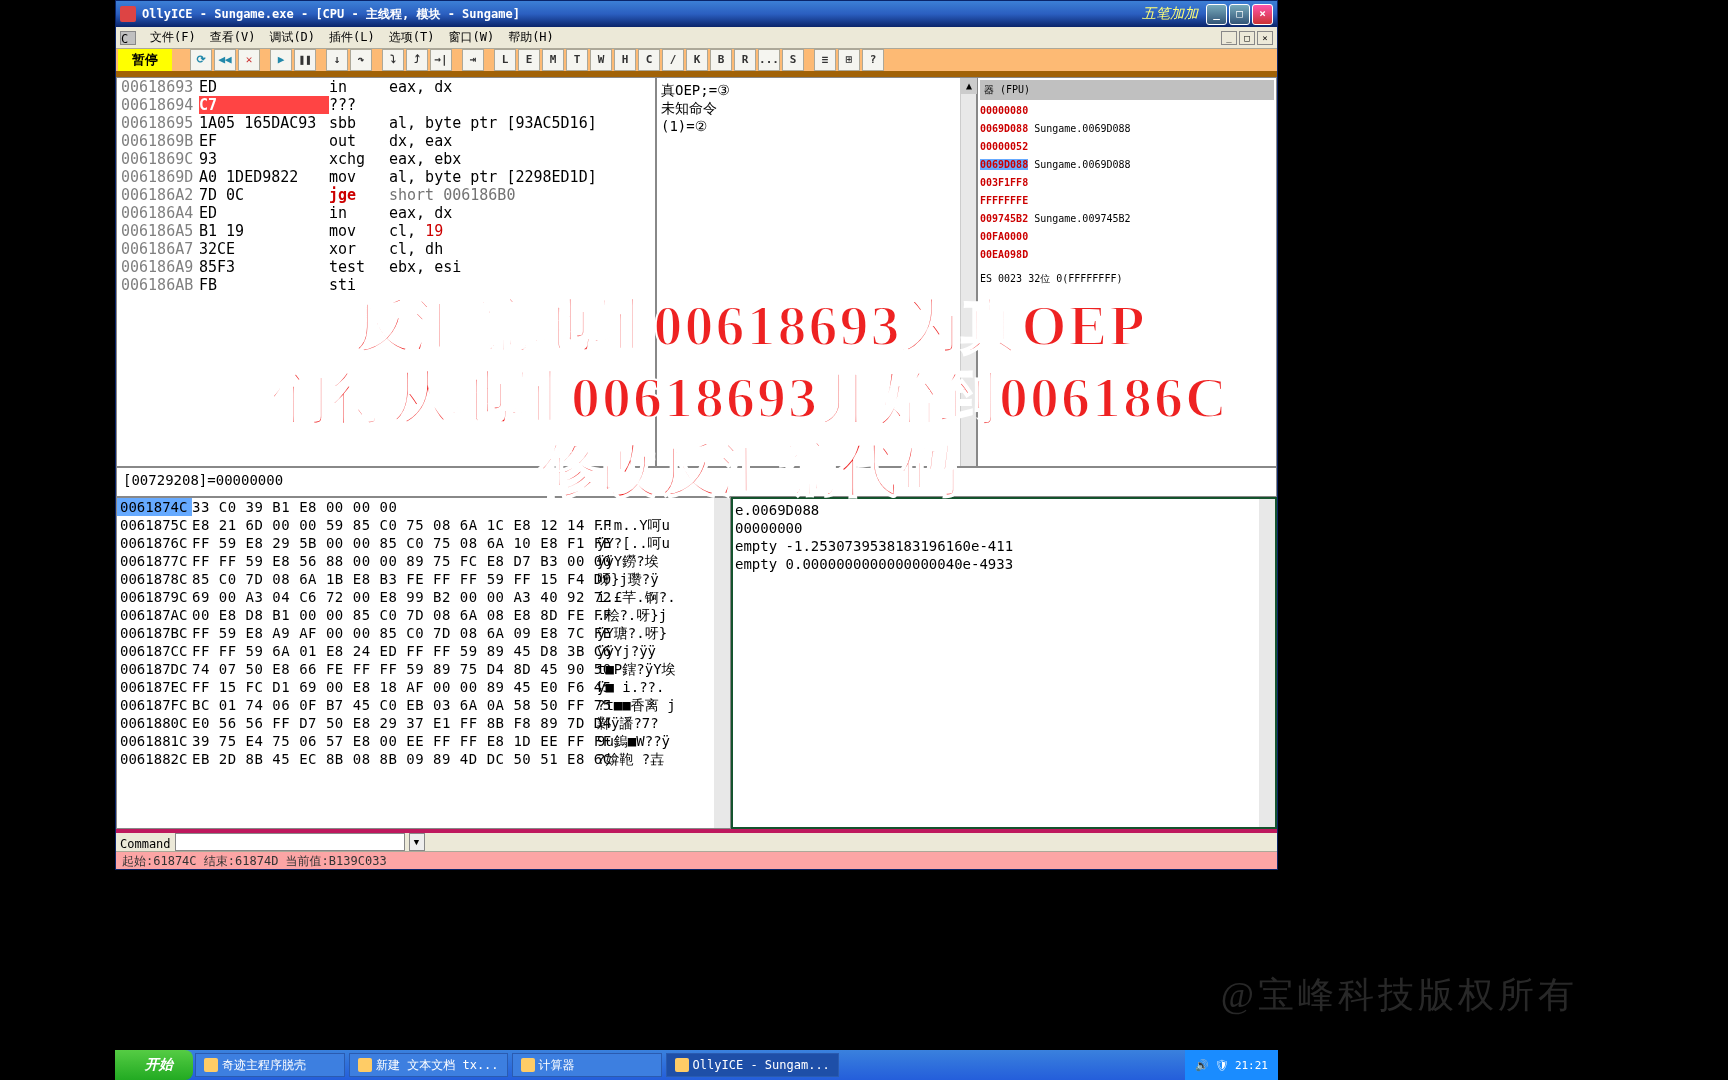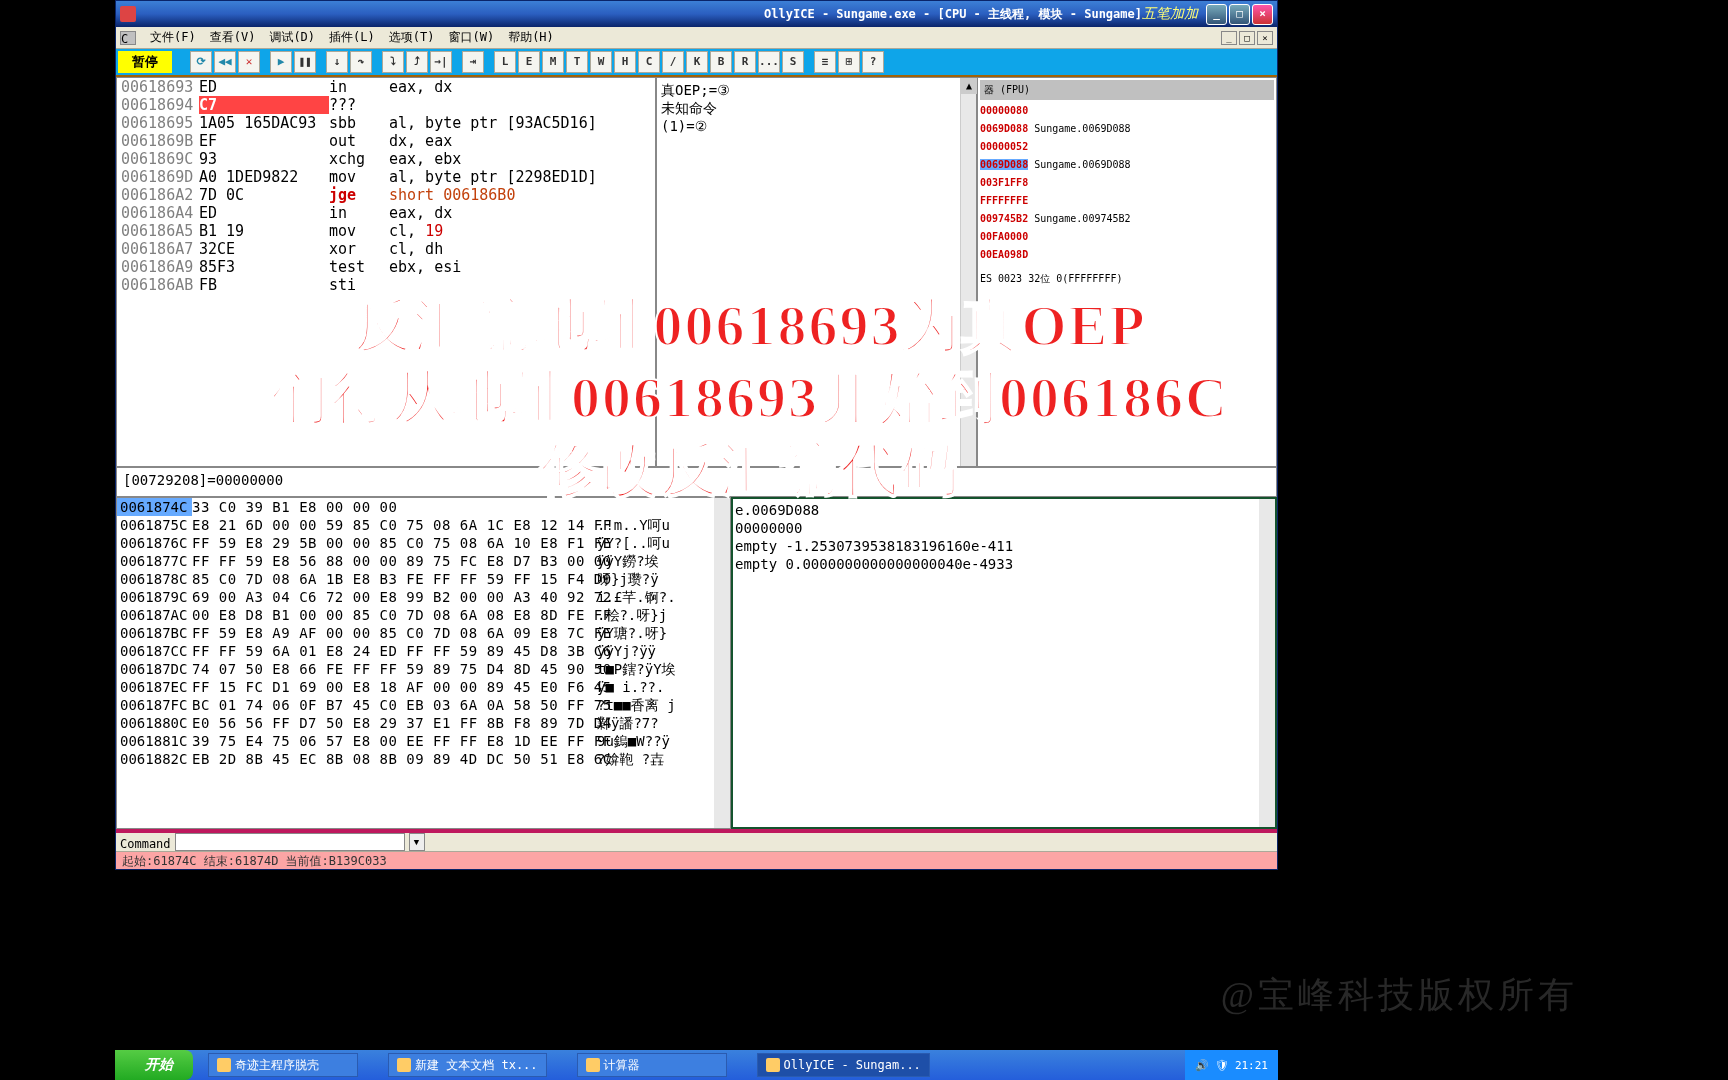--- a/index.html
+++ b/index.html
@@ -1,30 +1,30 @@
 <!DOCTYPE html>
 <html><head>
 <meta charset="utf-8">
 <style>
 * { margin:0; padding:0; box-sizing:border-box; font-family:"Microsoft YaHei","SimSun",monospace; }
 body { background:#000; width:1728px; height:1080px; position:relative; overflow:hidden; }
 .outer { position:absolute; left:115px; top:0; width:1163px; height:870px; background:#ece9d8; border:1px solid #0a246a; }
 .titlebar { height:26px; background:linear-gradient(to bottom,#3c7fd6 0%,#2b5fc0 50%,#0a246a 100%); display:flex; align-items:center; padding:0 4px; color:#fff; font-size:12px; }
 .titlebar .icon { width:16px; height:16px; background:#d44; margin-right:6px; border-radius:2px; }
-.titlebar .titletext { flex:1; font-weight:bold;text-align:right; }
+.titlebar .titletext { flex:1; font-weight:bold; }
 .titlebar .tright { display:flex; gap:2px; align-items:center; }
 .winbtn { width:21px; height:21px; background:linear-gradient(#f5a,#c33); border:1px solid #fff; border-radius:3px; color:#fff; font-size:11px; text-align:center; line-height:18px; font-weight:bold; }
 .winbtn.blue { background:linear-gradient(#7ab,#357); }
 .titlebar .banner { color:#ff7; font-style:italic; margin-right:8px; font-family:"KaiTi"; font-size:14px; }
 .menubar { height:22px; background:#ece9d8; border-bottom:1px solid #aca899; display:flex; align-items:center; font-size:12px; padding-left:4px; gap:2px; position:relative; }
 .menubar .micon { width:16px; height:14px; background:#c0c0c0; border:1px solid #888; margin-right:6px; }
 .menubar .mitem { padding:2px 6px; }
 .menubar .mdi { position:absolute; right:4px; display:flex; gap:2px; }
 .menubar .mdi span { width:16px; height:14px; border:1px solid #888; background:#ece9d8; font-size:9px; text-align:center; line-height:12px; }
-.toolbar { height:28px; background:#0ea5e9; border-bottom:2px solid #a16207; display:flex; align-items:center; padding:0 2px; gap:2px; }
+.toolbar { height:28px; background:#fdba74; border-bottom:6px solid #a16207; display:flex; align-items:center; padding:0 2px; gap:2px; }
 .status-pause { background:#ff0; color:#000; font-weight:bold; padding:2px 14px; font-size:13px; margin-right:8px; }
 .tbtn { width:22px; height:22px; border:1px solid #aca899; background:#f5f5f0; font-size:11px; text-align:center; line-height:20px; color:#333; font-weight:bold; }
 .tbtn.g { color:#28a; }
 .tbtn.r { color:#c33; }
 .tsep { width:6px; }
 .workarea { position:relative; height:calc(100% - 26px - 22px - 28px - 22px - 18px); display:flex; flex-direction:column; }
 .upper { display:flex; height:390px; }
 .disasm { width:540px; border:1px solid #888; background:#fff; overflow:hidden; font-family:Consolas,"Courier New",monospace; font-size:15px; line-height:18px; }
 .drow { display:flex; white-space:pre; }
 .drow .addr { width:82px; color:#808080; padding-left:4px; }
@@ -52,21 +52,21 @@
 .hexdump .hrow.sel .ha { background:#6af; }
 .hexdump .scr2 { position:absolute; right:0; top:0; width:16px; height:100%; background:#e8e8e8; }
 .stack { flex:1; border:2px solid #14532d; background:#fff; font-family:Consolas,monospace; font-size:14px; line-height:18px; padding:2px; position:relative; }
 .stack .scr3 { position:absolute; right:0; top:0; width:16px; height:100%; background:#e8e8e8; }
 .cmdbar { height:22px; background:#ece9d8; border-top:4px solid #be185d; display:flex; align-items:flex-end; padding:0 4px; font-size:12px; gap:4px; }
 .cmdbar input { width:230px; height:18px; border:1px solid #888; font-size:11px; }
 .cmdbar .dd { width:16px; height:18px; border:1px solid #888; background:#eee; text-align:center; font-size:9px; line-height:16px; }
 .statusbar { height:18px; background:#fca5a5; border-top:1px solid #aca899; font-size:12px; padding:1px 6px; color:#333; }
 .taskbar { position:absolute; left:115px; bottom:0; width:1163px; height:30px; background:linear-gradient(#3a81dd,#245edb); display:flex; align-items:center; }
 .taskbar .start { background:linear-gradient(#5c4,#2a2); color:#fff; font-weight:bold; padding:4px 20px 4px 30px; height:100%; display:flex; align-items:center; font-size:14px; border-radius:0 8px 8px 0; position:relative; font-style:italic; }
-.taskbar .titem { height:24px; margin:0 15px; background:#3d7fe0; border:1px solid #2a5bb0; color:#fff; font-size:12px; padding:0 8px; display:flex; align-items:center; gap:4px; min-width:150px; }
+.taskbar .titem { height:24px; margin:0 2px; background:#3d7fe0; border:1px solid #2a5bb0; color:#fff; font-size:12px; padding:0 8px; display:flex; align-items:center; gap:4px; min-width:150px; }
 .taskbar .titem.active { background:#1e4fa8; }
 .taskbar .titem .ti { width:14px; height:14px; background:#fc6; border-radius:2px; }
 .taskbar .tray { margin-left:auto; background:#1a8cff; height:100%; display:flex; align-items:center; padding:0 10px; color:#fff; font-size:11px; gap:6px; }
 .overlay { position:absolute; left:115px; top:290px; width:1270px; pointer-events:none; text-align:center; }
 .overlay div { color:#e22; font-size:58px; font-weight:bold; -webkit-text-stroke:2px #fff; line-height:72px; font-family:"Microsoft YaHei"; letter-spacing:2px; }
 .watermark { position:absolute; right:150px; bottom:60px; color:rgba(80,80,80,0.5); font-size:36px; font-family:"Microsoft YaHei"; letter-spacing:4px;margin-left:12px; }
 </style>
 </head>
 <body>
 
@@ -140,21 +140,21 @@
 
   <div class="workarea">
     <div class="upper">
       <div class="disasm" id="disasm">
           <div class="drow"><span class="addr">00618693</span><span class="hex">ED</span><span class="op">in</span><span class="args">eax, dx</span></div>
           <div class="drow hl"><span class="addr">00618694</span><span class="hex">C7</span><span class="op">???</span><span class="args"></span></div>
           <div class="drow"><span class="addr">00618695</span><span class="hex">1A05 165DAC93</span><span class="op">sbb</span><span class="args">al, byte ptr [93AC5D16]</span></div>
           <div class="drow"><span class="addr">0061869B</span><span class="hex">EF</span><span class="op">out</span><span class="args">dx, eax</span></div>
           <div class="drow"><span class="addr">0061869C</span><span class="hex">93</span><span class="op">xchg</span><span class="args">eax, ebx</span></div>
           <div class="drow"><span class="addr">0061869D</span><span class="hex">A0 1DED9822</span><span class="op">mov</span><span class="args">al, byte ptr [2298ED1D]</span></div>
-          <div class="drow"><span class="addr">006186A2</span><span class="hex">7D 0C</span><span class="op"><span class="mn-jmp">jge</span></span><span class="args"><span style="color:#c2410c">short 006186B0</span></span></div>
+          <div class="drow"><span class="addr">006186A2</span><span class="hex">7D 0C</span><span class="op"><span class="mn-jmp">jge</span></span><span class="args"><span style="color:#737373">short 006186B0</span></span></div>
           <div class="drow"><span class="addr">006186A4</span><span class="hex">ED</span><span class="op">in</span><span class="args">eax, dx</span></div>
           <div class="drow"><span class="addr">006186A5</span><span class="hex">B1 19</span><span class="op">mov</span><span class="args">cl, <span style="color:#c00">19</span></span></div>
           <div class="drow"><span class="addr">006186A7</span><span class="hex">32CE</span><span class="op">xor</span><span class="args">cl, dh</span></div>
           <div class="drow"><span class="addr">006186A9</span><span class="hex">85F3</span><span class="op">test</span><span class="args">ebx, esi</span></div>
           <div class="drow"><span class="addr">006186AB</span><span class="hex">FB</span><span class="op">sti</span><span class="args"></span></div>
         </div>
       <div class="info-mid">
         <div>真OEP;=③</div>
         <div>未知命令</div>
         <div>(1)=②</div>

